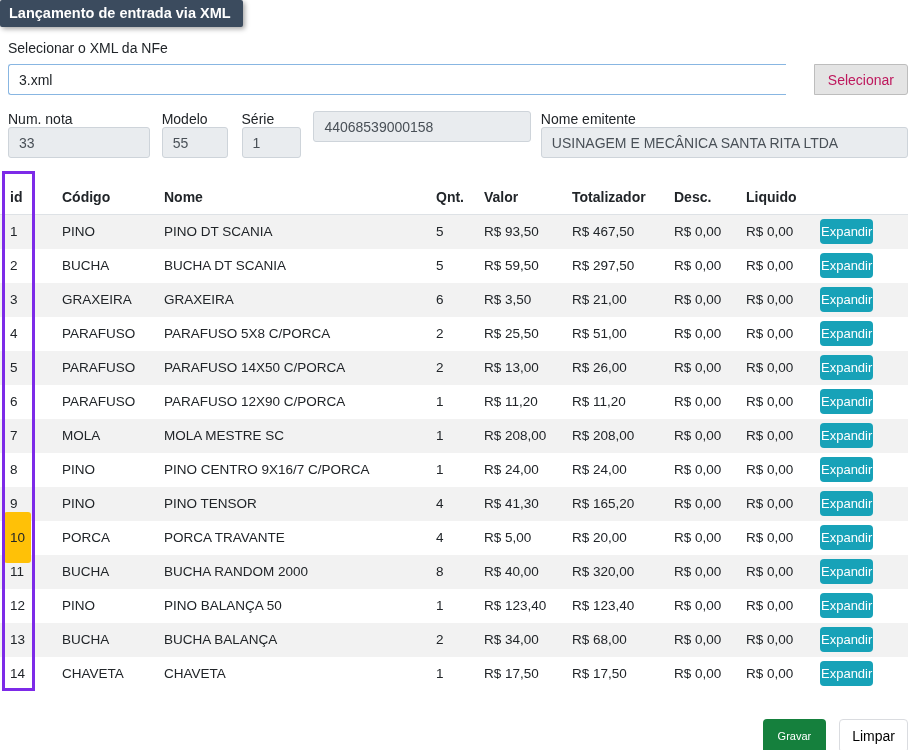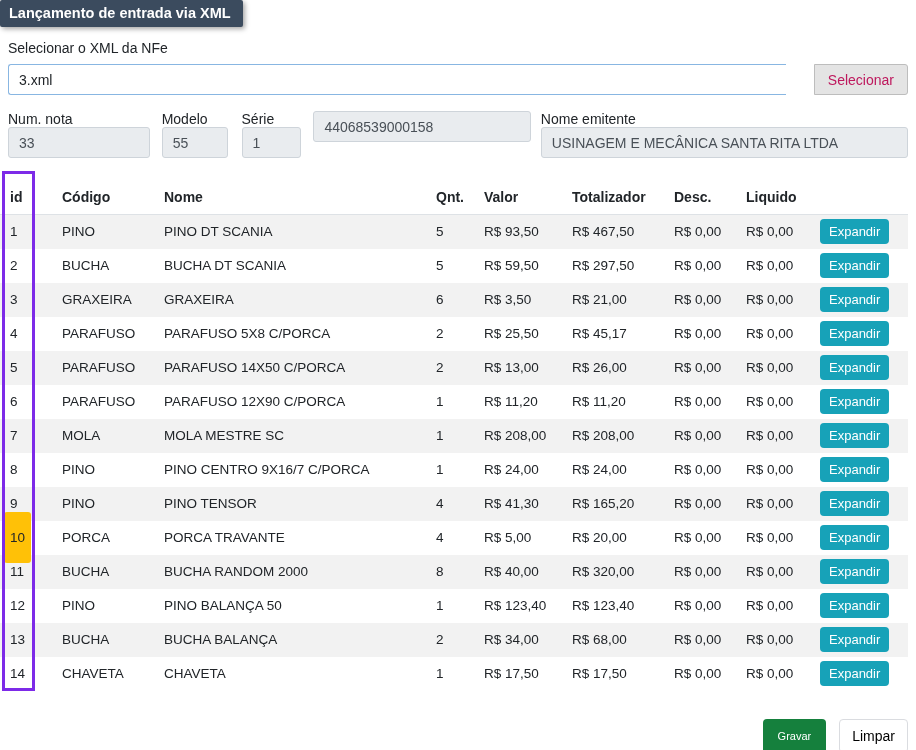--- a/index.html
+++ b/index.html
@@ -56,21 +56,21 @@
     text-align: left; font-weight: 700; font-size: 14px;
     padding: 17px 10px 9px 10px; border-bottom: 1px solid #dee2e6;
   }
   .w-id { width: 52px; } .w-codigo { width: 102px; } .w-nome { width: 272px; }
   .w-qnt { width: 46px; } .w-valor { width: 88px; } .w-total { width: 102px; }
   .w-desc { width: 72px; } .w-liq { width: 74px; }
   tbody td { padding: 0 10px; height: 34px; vertical-align: middle; }
   tbody tr:nth-child(odd) { background: #f2f2f2; }
   .btn-expand {
     background: #17a2b8; color: #fff; border: none; border-radius: 4px;
-    padding: 5px 9px; font-size: 13px; font-family: inherit; cursor: pointer;
+    padding: 5px 1px; font-size: 13px; font-family: inherit; cursor: pointer;
   }
   .id-highlight { background: #ffc107; color: #212529; padding: 18px 6px; border-radius: 3px; margin-left: -6px; }
 
   
   .id-annotation {
     position: absolute; left: 2px; top: -1px; bottom: 0; width: 33px;
     border: 3px solid #7d2ae8; pointer-events: none;
   }
 
   
@@ -177,21 +177,21 @@
       <button class="btn-expand">Expandir</button>
     </td>
   </tr>
 
   <tr>
     <td><span>4</span></td>
     <td>PARAFUSO</td>
     <td>PARAFUSO 5X8 C/PORCA</td>
     <td>2</td>
     <td>R$ 25,50</td>
-    <td>R$ 45,17</td>
+    <td>R$ 51,00</td>
     <td>R$ 0,00</td>
     <td>R$ 0,00</td>
     <td>
       <button class="btn-expand">Expandir</button>
     </td>
   </tr>
 
   <tr>
     <td><span>5</span></td>
     <td>PARAFUSO</td>

